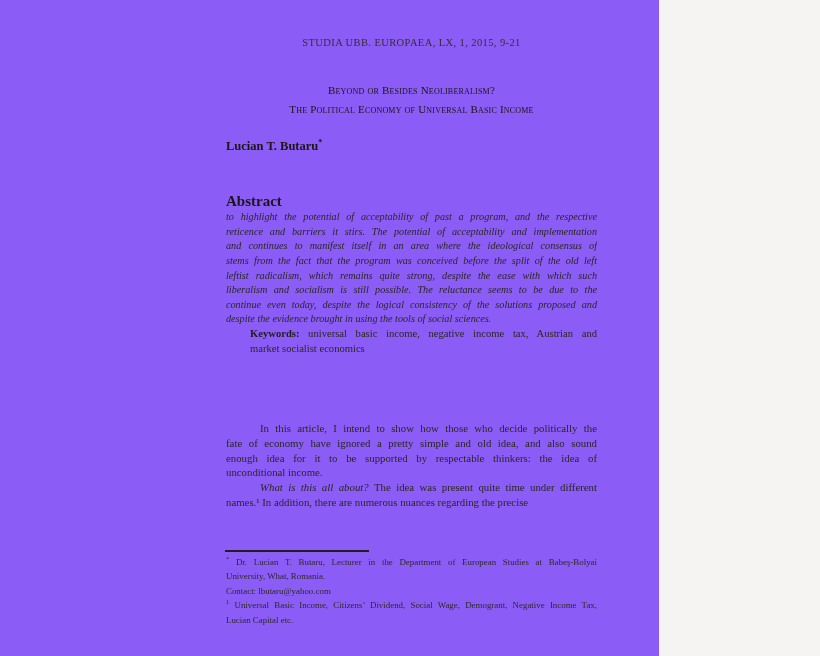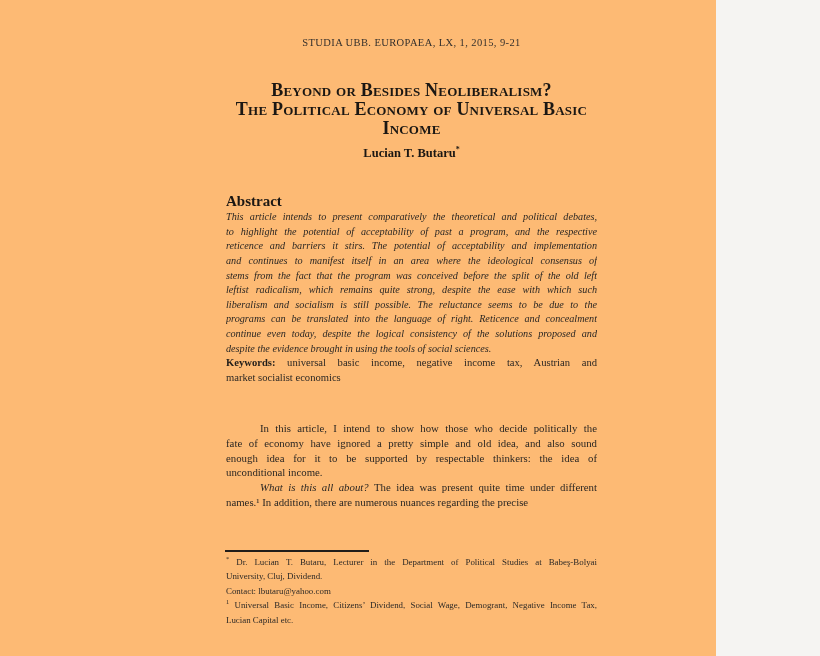--- a/index.html
+++ b/index.html
@@ -5,58 +5,56 @@
   html, body {
     margin: 0;
     padding: 0;
     width: 820px;
     height: 656px;
     background: #f5f4f2;
     overflow: hidden;
   }
   .page {
     position: relative;
-    width: 716px;
+    width: 659px;
     height: 656px;
-    background: #fdba74;
+    background: #8b5cf6;
     font-family: "Liberation Serif", "DejaVu Serif", serif;
     color: #2b2723;
   }
   .col {
     position: absolute;
     left: 226px;
     width: 371px;
   }
   
   .jheader {
     top: 37px;
     text-align: center;
     font-size: 10.5px;
     letter-spacing: 0.4px;
     color: #35302c;
   }
   
   .titleblock {
     top: 81px;
     text-align: center;
-    font-weight: bold;
+    font-weight: normal;
     font-variant: small-caps;
-    font-size: 18px;
+    font-size: 11px;
     line-height: 19px;
     color: #1b1713;
     letter-spacing: 0.2px;
   }
   
   .author {
     top: 139px;
-    text-align: center;
     font-weight: bold;
     font-size: 12.5px;
     color: #1b1713;
-    margin-top: 7px;
   }
   .author sup {
     font-size: 8px;
     vertical-align: super;
     line-height: 0;
   }
   
   .secheading {
     font-weight: bold;
     font-size: 15px;
@@ -71,21 +69,21 @@
     overflow: hidden;
     text-align: justify;
     text-align-last: justify;
     white-space: normal;
   }
   .ln.last {
     text-align-last: left;
   }
   .abstract { top: 210px; font-size: 10.2px; }
   .abstract .it { font-style: italic; }
-  .kw { font-size: 10.6px; }
+  .kw { font-size: 10.6px; margin-left: 24px; }
   .kw b { font-weight: bold; color: #221e1a; }
   .intro {
     top: 421px;
     font-size: 10.8px;
   }
   .intro .ln { height: 14.8px; line-height: 14.8px; }
   .intro .ind { padding-left: 34px; }
   .intro .itlead { font-style: italic; }
   
   .fn-rule {
@@ -114,47 +112,45 @@
   <div class="col titleblock">
     <div>Beyond or Besides Neoliberalism?</div>
     <div>The Political Economy of Universal Basic Income</div>
   </div>
 
   <div class="col author"><span>Lucian T. Butaru</span><sup>*</sup></div>
 
   <div class="col secheading abs-heading">Abstract</div>
 
   <div class="col abstract">
-    <div class="ln it">This article intends to present comparatively the theoretical and political debates,</div>
     <div class="ln it">to highlight the potential of acceptability of past a program, and the respective</div>
     <div class="ln it">reticence and barriers it stirs. The potential of acceptability and implementation</div>
     <div class="ln it">and continues to manifest itself in an area where the ideological consensus of</div>
     <div class="ln it">stems from the fact that the program was conceived before the split of the old left</div>
     <div class="ln it">leftist radicalism, which remains quite strong, despite the ease with which such</div>
     <div class="ln it">liberalism and socialism is still possible. The reluctance seems to be due to the</div>
-    <div class="ln it">programs can be translated into the language of right. Reticence and concealment</div>
     <div class="ln it">continue even today, despite the logical consistency of the solutions proposed and</div>
     <div class="ln it last">despite the evidence brought in using the tools of social sciences.</div>
     <div class="ln kw"><b>Keywords:</b> <span>universal basic income, negative income tax, Austrian and</span></div>
     <div class="ln kw last">market socialist economics</div>
   </div>
 
 
   <div class="col intro">
     <div class="ln ind">In this article, I intend to show how those who decide politically the</div>
     <div class="ln">fate of economy have ignored a pretty simple and old idea, and also sound</div>
     <div class="ln">enough idea for it to be supported by respectable thinkers: the idea of</div>
     <div class="ln last">unconditional income.</div>
     <div class="ln ind"><span class="itlead">What is this all about?</span> <span>The idea was present quite time under different</span></div>
     <div class="ln last">names.¹ In addition, there are numerous nuances regarding the precise</div>
   </div>
 
   <div class="fn-rule"></div>
 
   <div class="col footnotes">
-    <div class="ln"><sup>*</sup> <span>Dr. Lucian T. Butaru, Lecturer in the Department of Political Studies at Babeş-Bolyai</span></div>
-    <div class="ln last">University, Cluj, Dividend.</div>
+    <div class="ln"><sup>*</sup> <span>Dr. Lucian T. Butaru, Lecturer in the Department of European Studies at Babeş-Bolyai</span></div>
+    <div class="ln last">University, What, Romania.</div>
     <div class="ln last">Contact: lbutaru@yahoo.com</div>
     <div class="ln"><sup>1</sup> <span>Universal Basic Income, Citizens’ Dividend, Social Wage, Demogrant, Negative Income Tax,</span></div>
     <div class="ln last">Lucian Capital etc.</div>
   </div>
 
 </div>
 
 </body></html>

